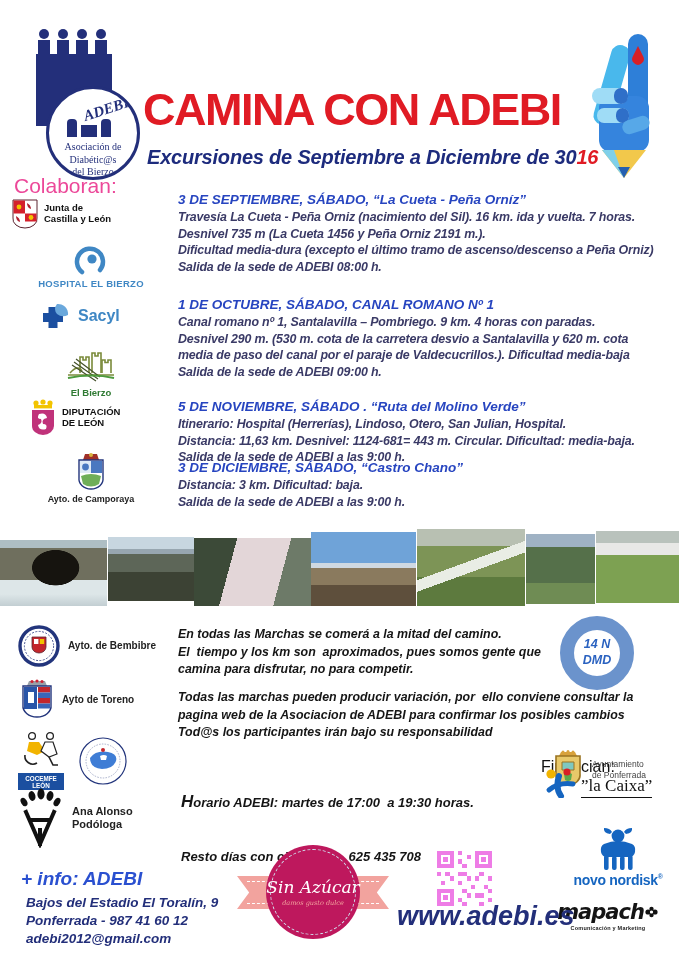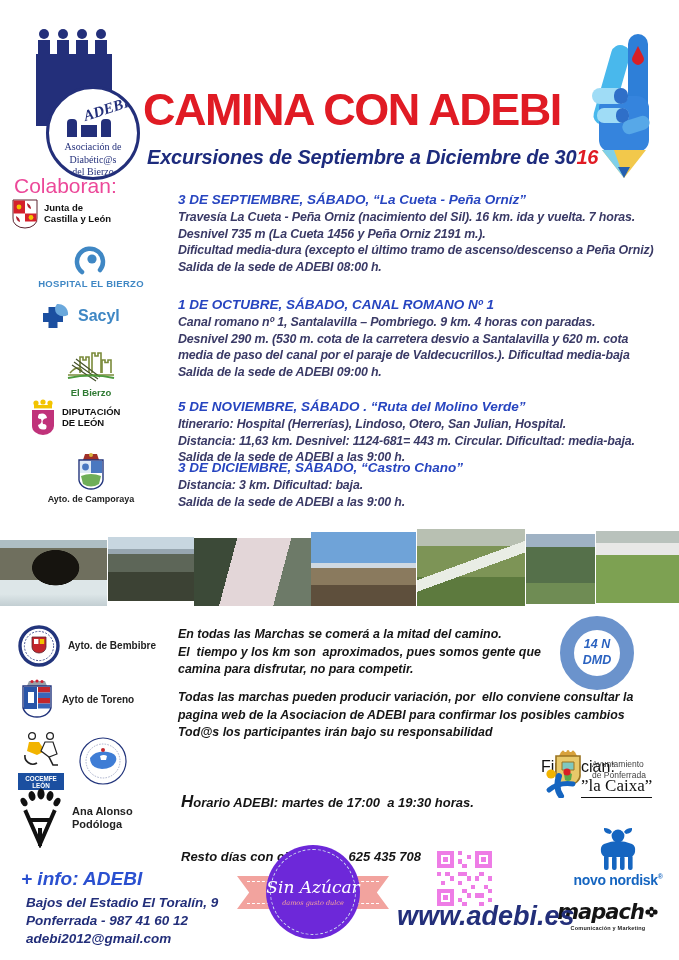--- a/index.html
+++ b/index.html
@@ -88,21 +88,21 @@
   
   .contact-heading{left:21px;top:868px;font-size:19px;font-weight:bold;font-style:italic;color:#2a50d0;}
   .contact-lines{left:26px;top:894px;font-size:13.5px;font-weight:bold;font-style:italic;
                  color:#232f7a;line-height:18px;white-space:pre;}
 
   
   .ribbon{left:237px;top:876px;width:152px;height:33px;background:#f2a39e;
           clip-path:polygon(0 0,100% 0,92% 50%,100% 100%,0 100%,8% 50%);}
   .ribbon::after{content:"";position:absolute;left:10px;right:10px;top:5px;bottom:5px;
                  border-top:1.5px dashed #fff;border-bottom:1.5px dashed #fff;}
-  .badge-circle{left:266px;top:845px;width:94px;height:94px;border-radius:50%;background:#6d28d9;
+  .badge-circle{left:266px;top:845px;width:94px;height:94px;border-radius:50%;background:#be185d;
                 display:flex;flex-direction:column;align-items:center;justify-content:center;}
   .badge-circle::before{content:"";position:absolute;inset:4px;border:1.5px dashed #cfe0ef;border-radius:50%;}
   .badge-title{font-family:"DejaVu Serif",serif;font-style:italic;font-size:17px;color:#fff;}
   .badge-sub{font-family:"DejaVu Serif",serif;font-style:italic;font-size:6.5px;color:#f2a39e;margin-top:2px;}
 
   
   .qr{left:437px;top:851px;width:55px;height:55px;}
   .website{left:397px;top:901px;font-size:27px;font-weight:bold;font-style:italic;
            color:#232f7a;white-space:nowrap;}
 </style>

